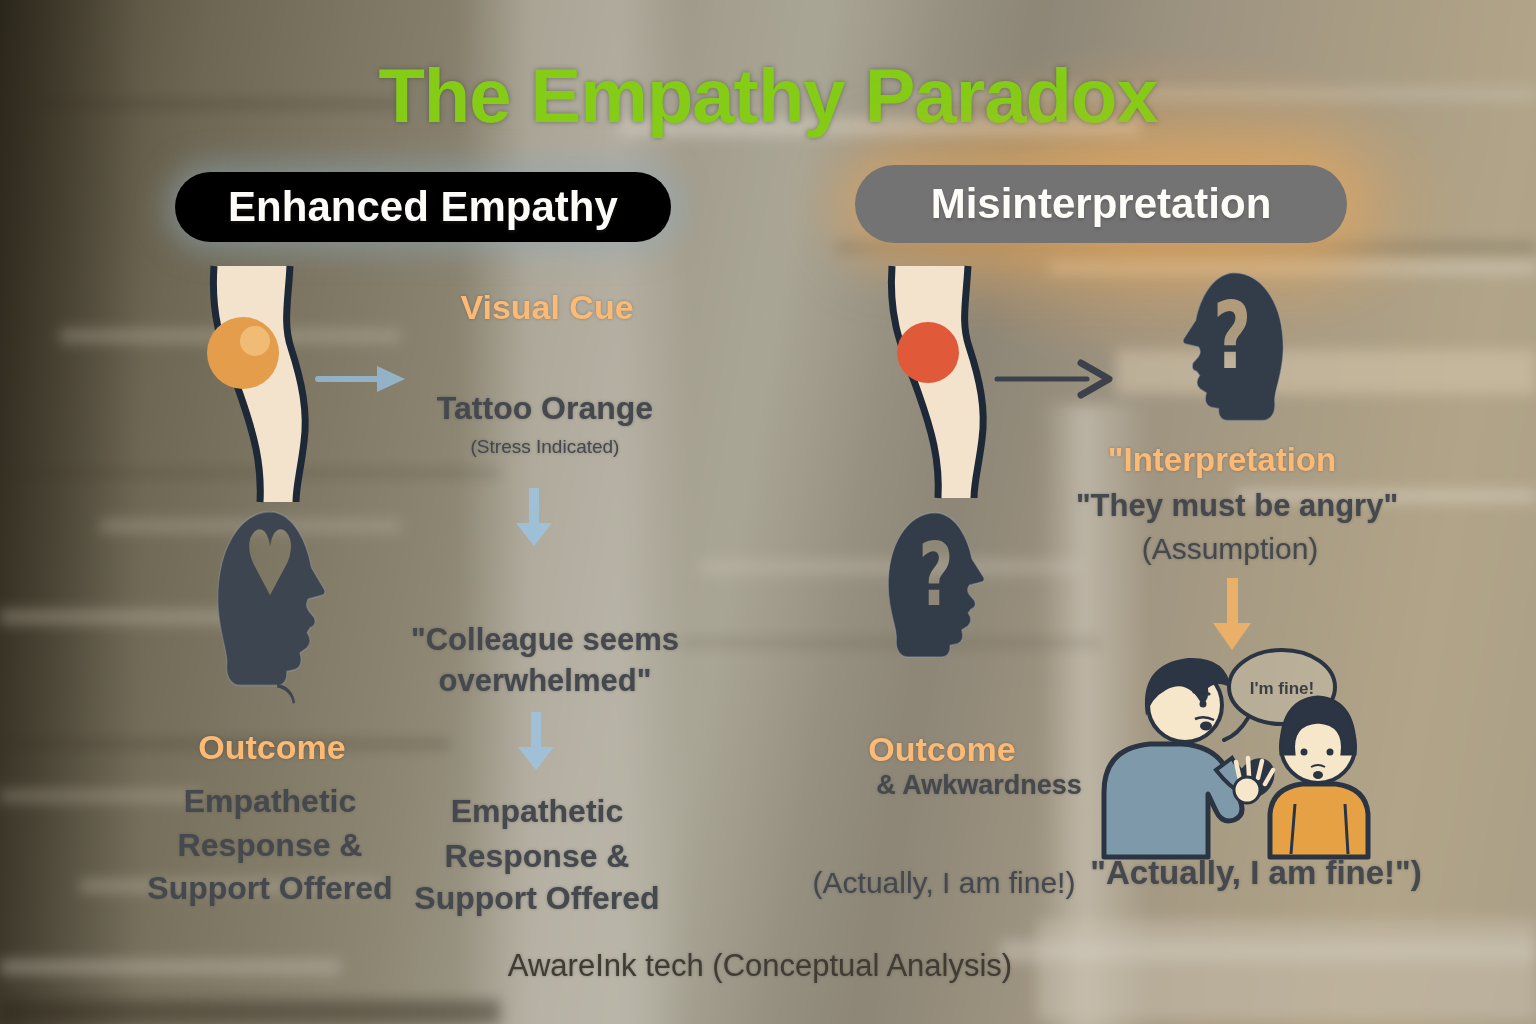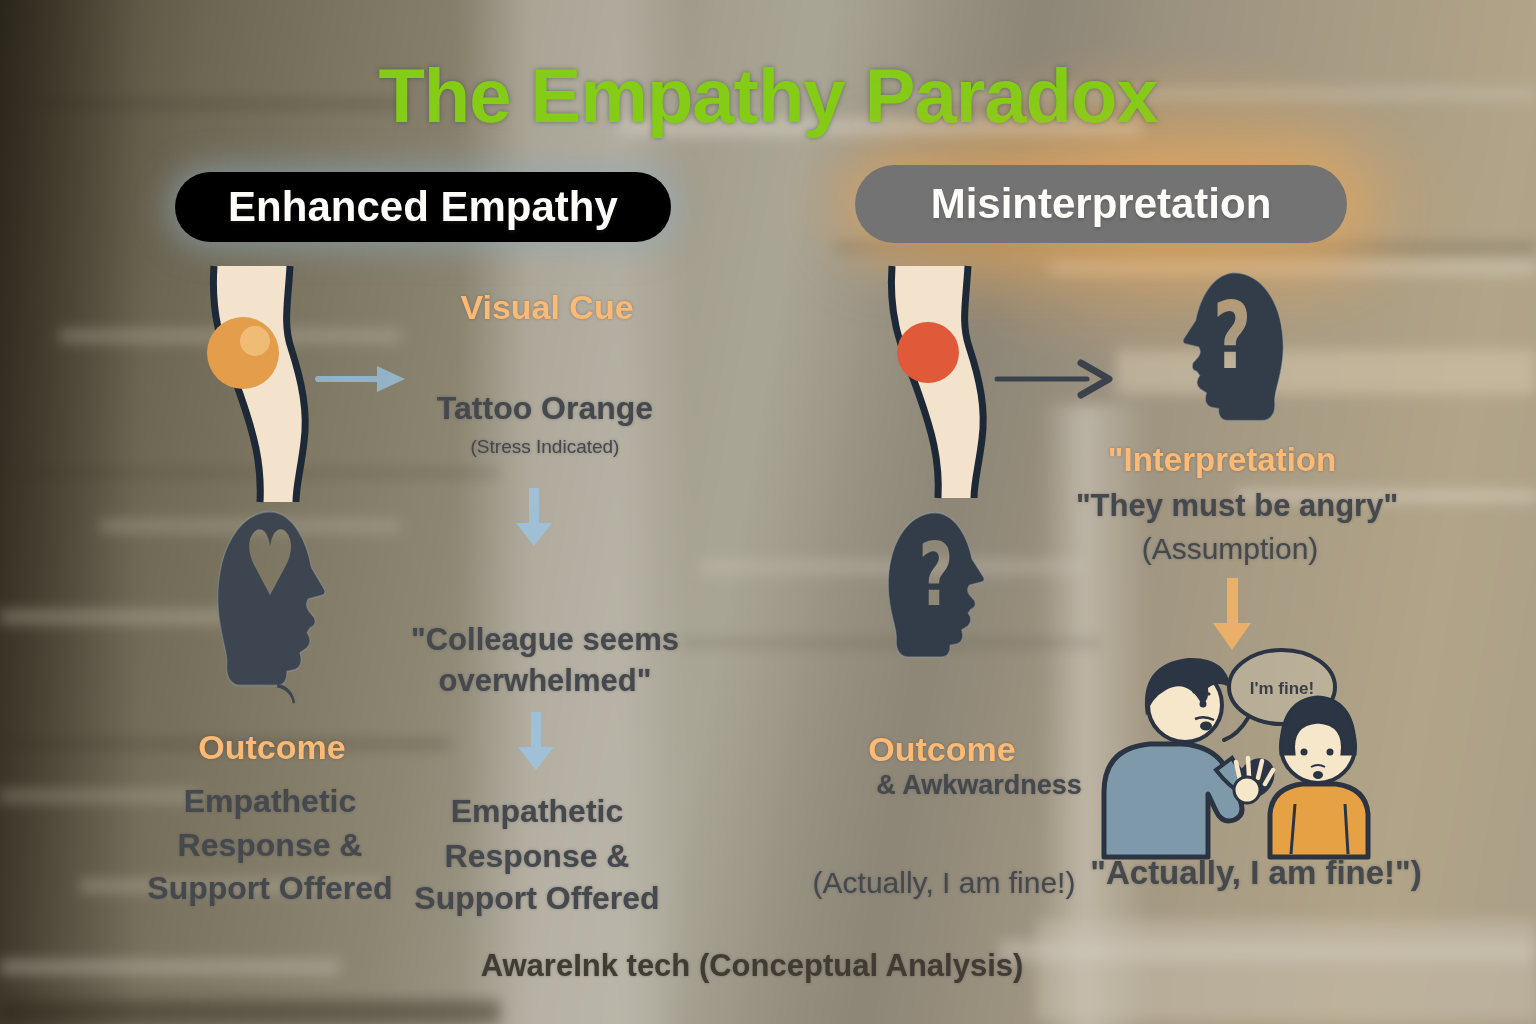--- a/index.html
+++ b/index.html
@@ -60,21 +60,21 @@
   .pill{
     position:absolute;display:flex;align-items:center;justify-content:center;
     border-radius:40px;color:#fdfcf8;font-weight:700;
     text-shadow:0 2px 3px rgba(60,60,60,.35);
   }
   #title{
     position:absolute;left:50%;top:52px;transform:translateX(-50%);
     font-size:76px;font-weight:700;color:#84cc16;letter-spacing:-1px;
     text-shadow:0 0 5px rgba(56,60,64,.55);white-space:nowrap;
   }
-  #footer-text{font-size:31px;font-weight:700;color:#403c33;}
+  #footer-text{font-size:31px;font-weight:400;color:#403c33;margin-left:8px;}
   svg{position:absolute;overflow:visible;}
 </style>
 </head>
 <body>
 
 <div id="canvas">
 
   <div id="bg"></div>
 
   <div id="title">The Empathy Paradox</div>

